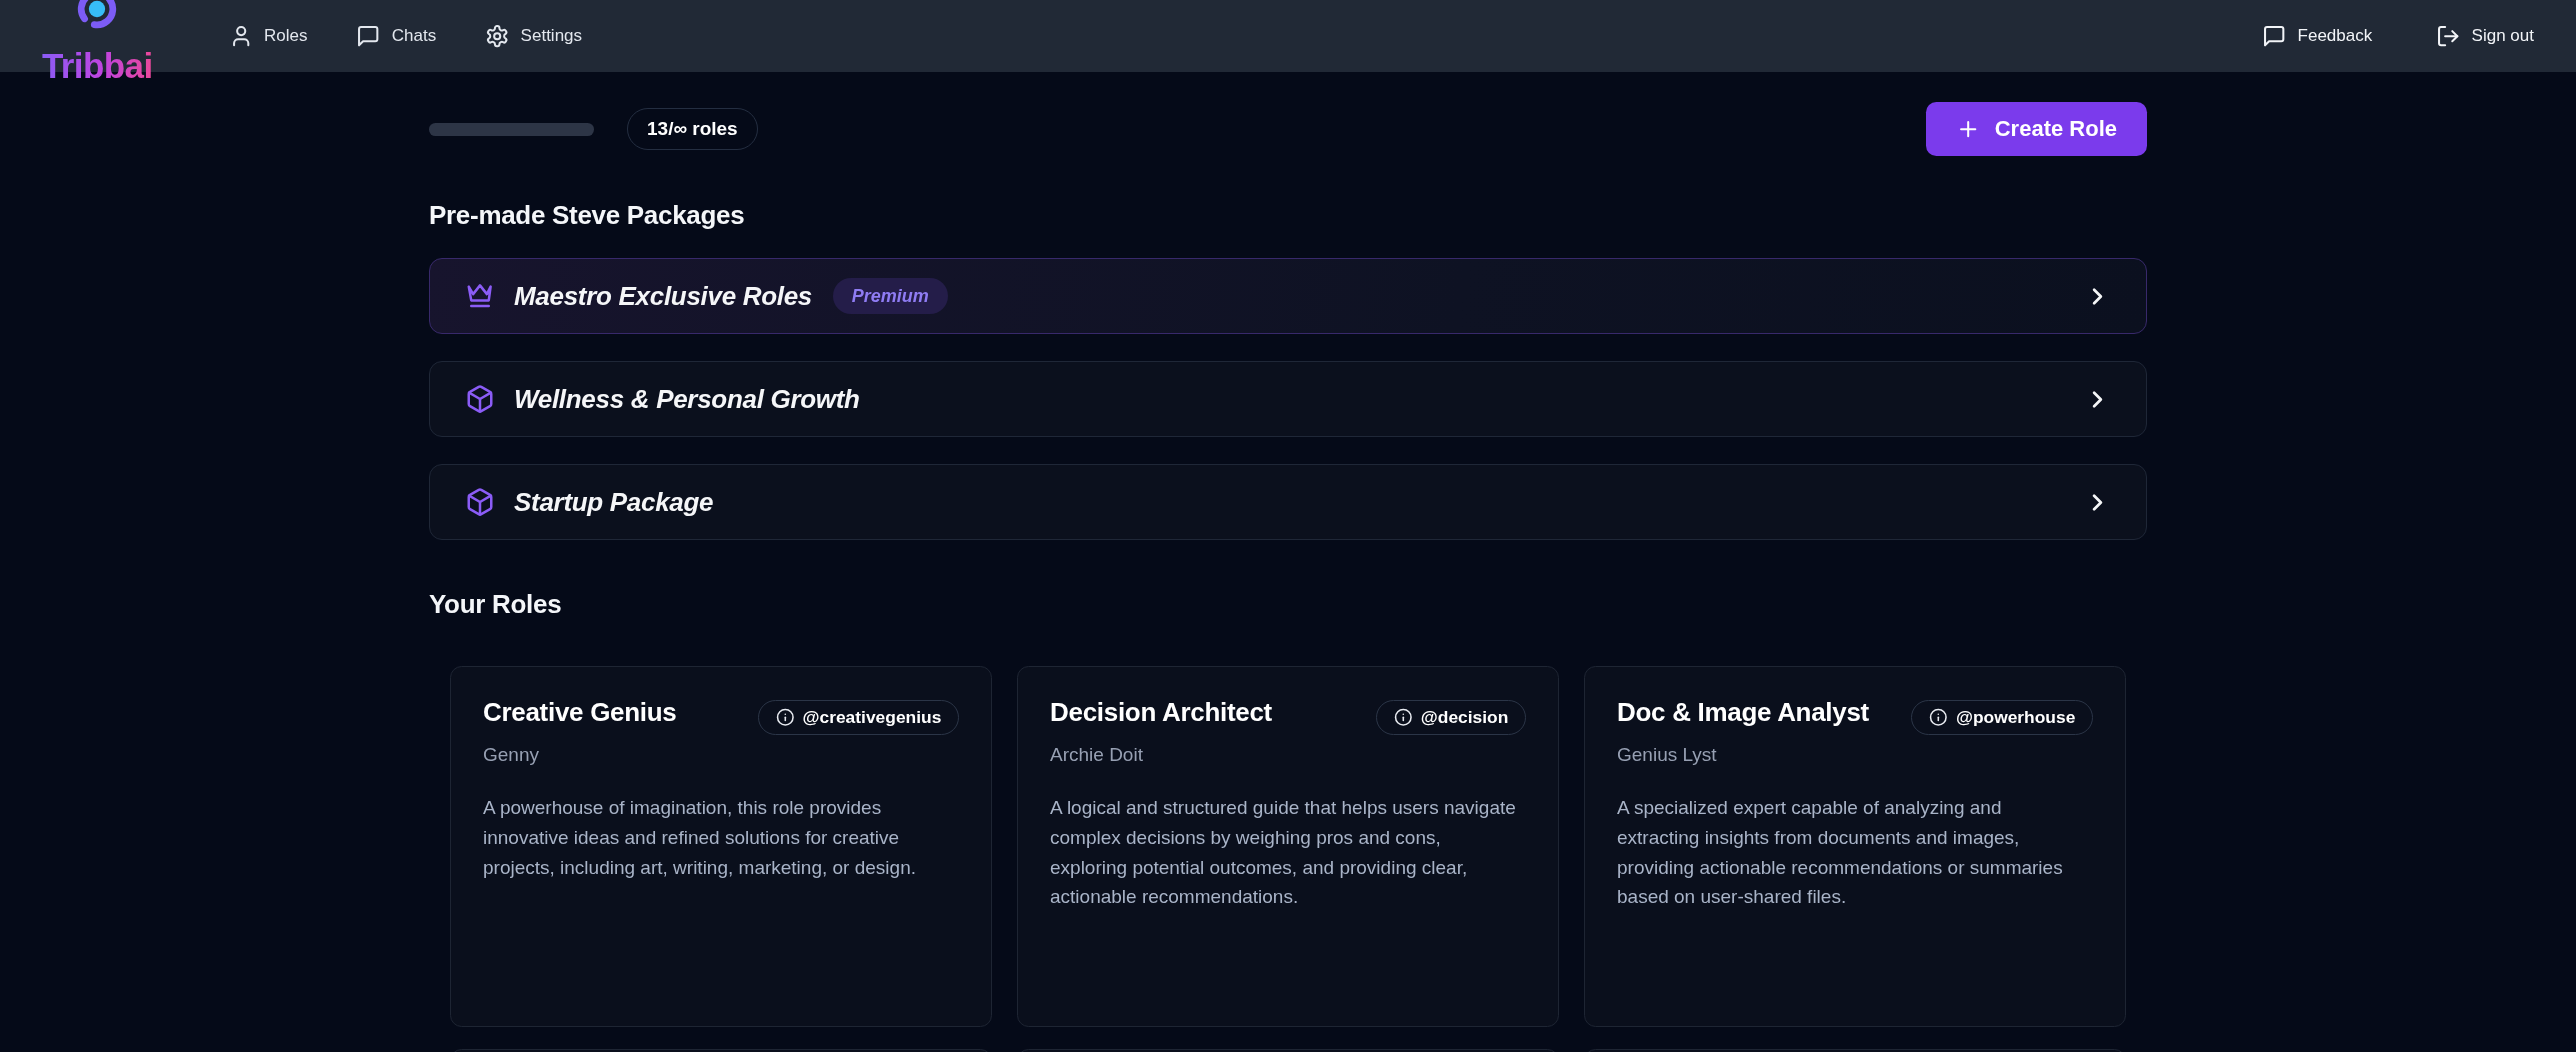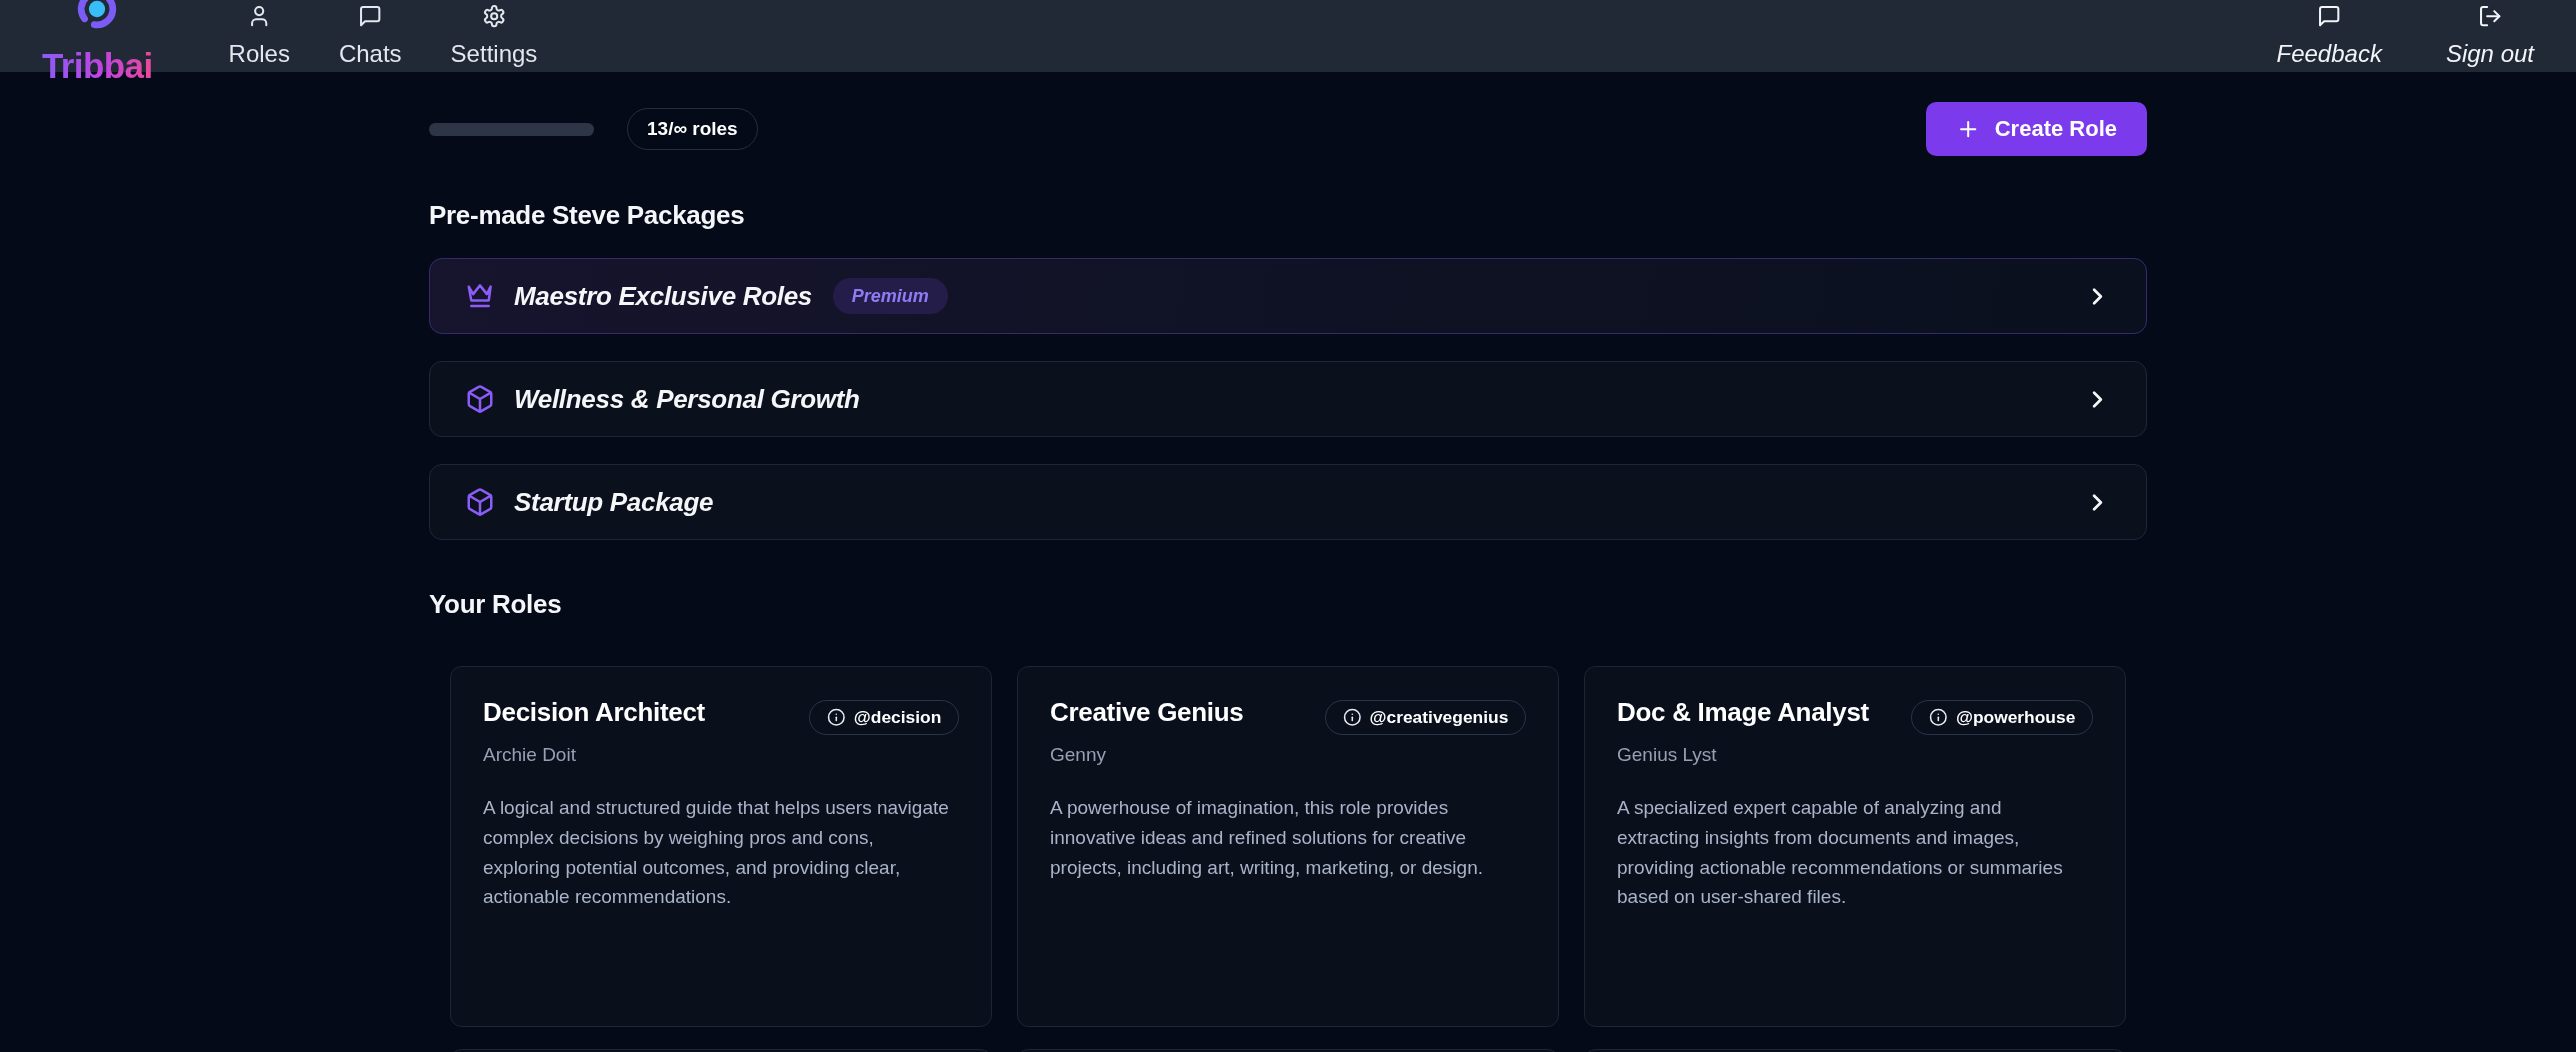--- a/index.html
+++ b/index.html
@@ -20,23 +20,23 @@
   }
   .logo { display:flex; align-items:center; gap:14px;flex-direction:column; }
   .brand {
     font-size:35px; font-weight:800; letter-spacing:-0.6px;
     background:linear-gradient(90deg,#8b5cf6 0%,#c044e0 55%,#ec4899 100%);
     -webkit-background-clip:text; background-clip:text;
     -webkit-text-fill-color:transparent; color:transparent;
   }
   .nav { margin-left:76px; display:flex; align-items:center; gap:49px; }
   .nav-item { display:flex; align-items:center; gap:11px; cursor:pointer;
-    font-size:24px; font-weight:500; color:#e3e7ee;flex-direction:column; }
+    font-size:17px; font-weight:500; color:#e3e7ee; }
   .nav-item svg { stroke:#e3e7ee; }
-  .header-right { margin-left:auto; display:flex; align-items:center; gap:64px;font-style:italic; }
+  .header-right { margin-left:auto; display:flex; align-items:center; gap:64px; }
   .header-right .nav-item { color:#f2f4f8; }
   .header-right .nav-item svg { stroke:#f2f4f8; }
 
   
   .main { padding:30px 429px 0 429px; }
 
   .toolbar { display:flex; align-items:center; }
   .progress-track {
     width:165px; height:13px; border-radius:6.4px; background:#2d3546;
   }
@@ -237,52 +237,52 @@
       </svg>
     </span>
   </div>
 
   <div class="section-title roles-title">Your Roles</div>
 
   <div class="cards">
 
     <div class="card">
       <div class="card-head">
+        <div class="card-title">Creative Genius</div>
+        <div class="handle-pill">
+          <span>
+            <svg width="18.6" height="18.6" viewBox="0 0 24 24" fill="none" stroke-width="2" stroke-linecap="round">
+              <circle cx="12" cy="12" r="10"></circle>
+                <line x1="12" y1="16" x2="12" y2="12"></line>
+                <line x1="12" y1="8" x2="12.01" y2="8"></line>
+            </svg>
+          </span>
+          <span>@creativegenius</span>
+        </div>
+      </div>
+      <div class="card-subtitle">Genny</div>
+      <div class="card-desc">A powerhouse of imagination, this role provides innovative ideas and refined solutions for creative projects, including art, writing, marketing, or design.</div>
+    </div>
+
+    <div class="card">
+      <div class="card-head">
         <div class="card-title">Decision Architect</div>
         <div class="handle-pill">
           <span>
             <svg width="18.6" height="18.6" viewBox="0 0 24 24" fill="none" stroke-width="2" stroke-linecap="round">
               <circle cx="12" cy="12" r="10"></circle>
                 <line x1="12" y1="16" x2="12" y2="12"></line>
                 <line x1="12" y1="8" x2="12.01" y2="8"></line>
             </svg>
           </span>
           <span>@decision</span>
         </div>
       </div>
       <div class="card-subtitle">Archie Doit</div>
       <div class="card-desc">A logical and structured guide that helps users navigate complex decisions by weighing pros and cons, exploring potential outcomes, and providing clear, actionable recommendations.</div>
-    </div>
-
-    <div class="card">
-      <div class="card-head">
-        <div class="card-title">Creative Genius</div>
-        <div class="handle-pill">
-          <span>
-            <svg width="18.6" height="18.6" viewBox="0 0 24 24" fill="none" stroke-width="2" stroke-linecap="round">
-              <circle cx="12" cy="12" r="10"></circle>
-                <line x1="12" y1="16" x2="12" y2="12"></line>
-                <line x1="12" y1="8" x2="12.01" y2="8"></line>
-            </svg>
-          </span>
-          <span>@creativegenius</span>
-        </div>
-      </div>
-      <div class="card-subtitle">Genny</div>
-      <div class="card-desc">A powerhouse of imagination, this role provides innovative ideas and refined solutions for creative projects, including art, writing, marketing, or design.</div>
     </div>
 
     <div class="card">
       <div class="card-head">
         <div class="card-title">Doc &amp; Image Analyst</div>
         <div class="handle-pill">
           <span>
             <svg width="18.6" height="18.6" viewBox="0 0 24 24" fill="none" stroke-width="2" stroke-linecap="round">
               <circle cx="12" cy="12" r="10"></circle>
                 <line x1="12" y1="16" x2="12" y2="12"></line>

